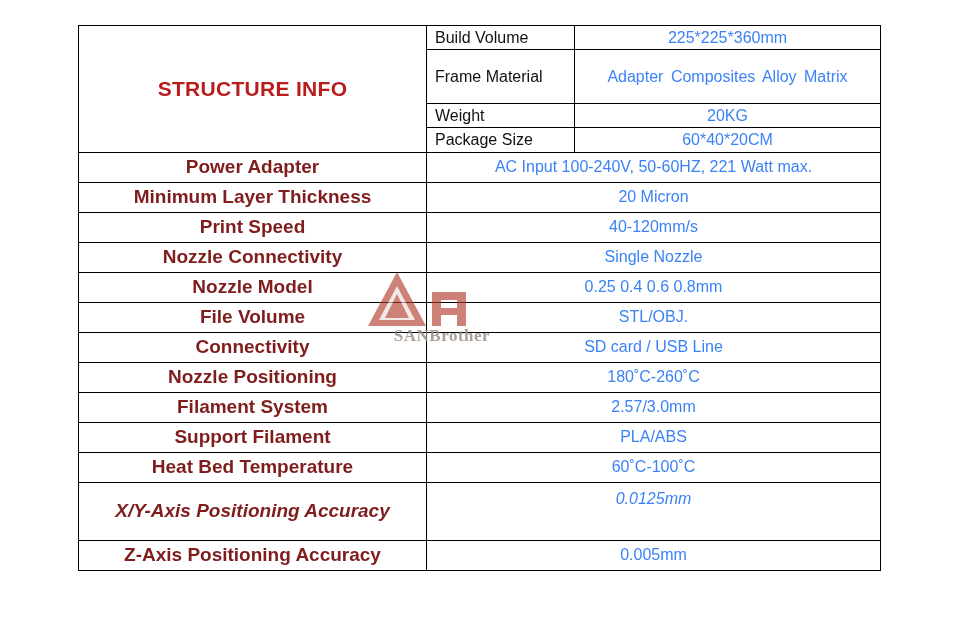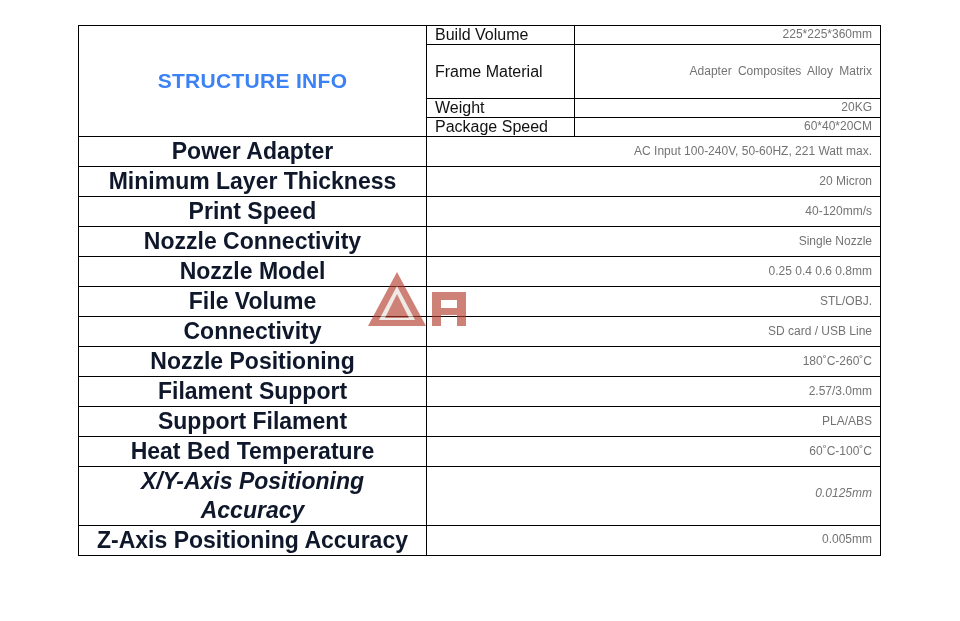--- a/index.html
+++ b/index.html
@@ -33,40 +33,40 @@
     background: transparent;
     margin-left: 36px;
   }
   .col-label { width: 348px; }
   .col-sub   { width: 148px; }
   .col-val   { width: 306px; }
 
   .label-cell {
     text-align: center;
     font-weight: bold;
-    font-size: 23px;
-    color: #0f172a;
+    font-size: 19px;
+    color: #7f1d1d;
     line-height: 1.25;
   }
   .structure-cell {
     text-align: center;
     font-weight: bold;
     font-size: 21px;
     letter-spacing: 0.3px;
-    color: #3b82f6;
+    color: #b91c1c;
   }
   .sub-cell {
     text-align: left;
     font-size: 16px;
     color: #111111;
   }
   .value-cell {
-    text-align: right;
-    font-size: 12px;
-    color: #737373;
+    text-align: center;
+    font-size: 16px;
+    color: #3b82f6;
     line-height: 1.45;
   }
   .value-cell.wrap {
     word-spacing: 3px;
   }
   .r-tall { height: 54px; }
   .r-std  { height: 30px; }
   .r-two  { height: 58px; font-style: italic; }
 
   
@@ -110,21 +110,21 @@
       </tr>
       <tr class="r-tall">
         <td class="sub-cell">Frame Material</td>
         <td class="value-cell wrap">Adapter  Composites  Alloy Matrix</td>
       </tr>
       <tr>
         <td class="sub-cell">Weight</td>
         <td class="value-cell">20KG</td>
       </tr>
       <tr>
-        <td class="sub-cell">Package Speed</td>
+        <td class="sub-cell">Package Size</td>
         <td class="value-cell">60*40*20CM</td>
       </tr>
 
       <tr class="r-std">
         <td class="label-cell">Power Adapter</td>
         <td class="value-cell" colspan="2">AC Input 100-240V, 50-60HZ, 221 Watt max.</td>
       </tr>
       <tr class="r-std">
         <td class="label-cell">Minimum Layer Thickness</td>
         <td class="value-cell" colspan="2">20 Micron</td>
@@ -147,34 +147,34 @@
       </tr>
       <tr class="r-std">
         <td class="label-cell">Connectivity</td>
         <td class="value-cell" colspan="2">SD card / USB Line</td>
       </tr>
       <tr class="r-std">
         <td class="label-cell">Nozzle Positioning</td>
         <td class="value-cell" colspan="2">180˚C-260˚C</td>
       </tr>
       <tr class="r-std">
-        <td class="label-cell">Filament Support</td>
+        <td class="label-cell">Filament System</td>
         <td class="value-cell" colspan="2">2.57/3.0mm</td>
       </tr>
       <tr class="r-std">
         <td class="label-cell">Support Filament</td>
         <td class="value-cell" colspan="2">PLA/ABS</td>
       </tr>
       <tr class="r-std">
         <td class="label-cell">Heat Bed Temperature</td>
         <td class="value-cell" colspan="2">60˚C-100˚C</td>
       </tr>
       <tr class="r-two">
         <td class="label-cell">X/Y-Axis Positioning Accuracy</td>
-        <td class="value-cell" colspan="2" style="vertical-align:top;padding-top:18px;">0.0125mm</td>
+        <td class="value-cell" colspan="2" style="vertical-align:top;padding-top:4px;">0.0125mm</td>
       </tr>
       <tr class="r-std">
         <td class="label-cell">Z-Axis Positioning Accuracy</td>
         <td class="value-cell" colspan="2">0.005mm</td>
       </tr>
     </tbody>
   </table>
 </div>
 
 <div class="watermark">
@@ -182,13 +182,14 @@
     <g opacity="0.75">
       <polygon points="45,4 74,58 16,58" fill="#b33a2a"></polygon>
       <polygon points="45,18 63,52 27,52" fill="#e8dfd8"></polygon>
       <polygon points="45,26 57,50 33,50" fill="#b33a2a"></polygon>
       <rect x="80" y="24" width="9" height="34" fill="#b33a2a"></rect>
       <rect x="80" y="24" width="34" height="8" fill="#b33a2a"></rect>
       <rect x="105" y="24" width="9" height="34" fill="#b33a2a"></rect>
       <rect x="80" y="40" width="34" height="7" fill="#b33a2a"></rect>
     </g>
   </svg>
+  <div class="wm-text">SANBrother</div>
 </div>
 
 </body></html>

